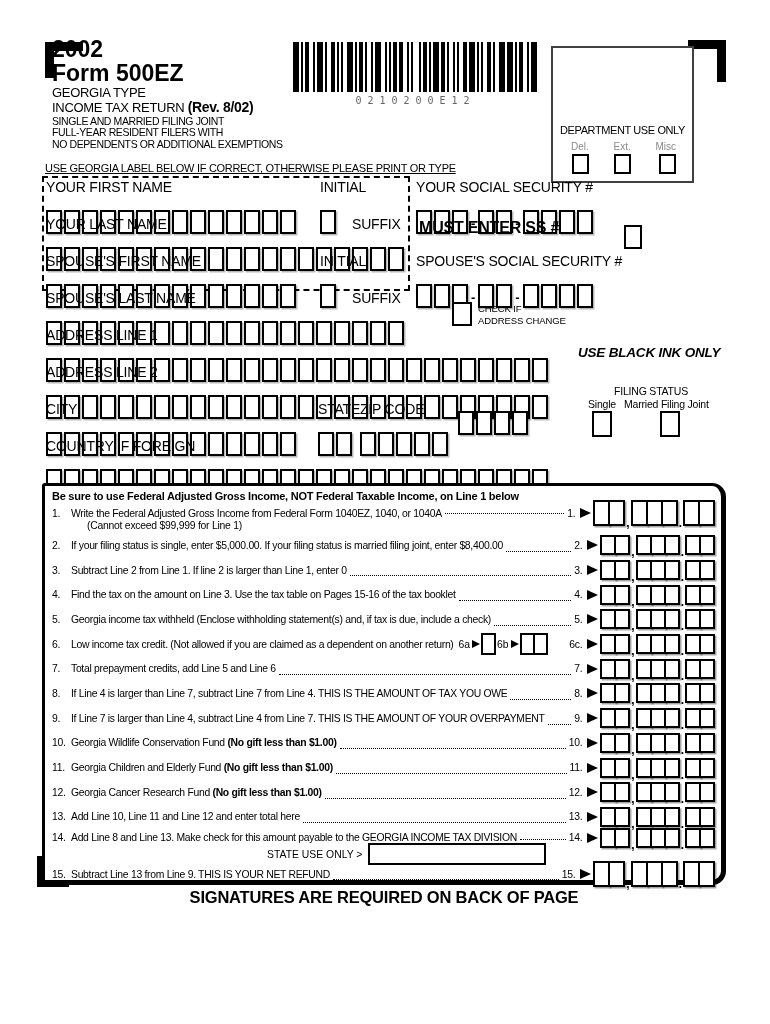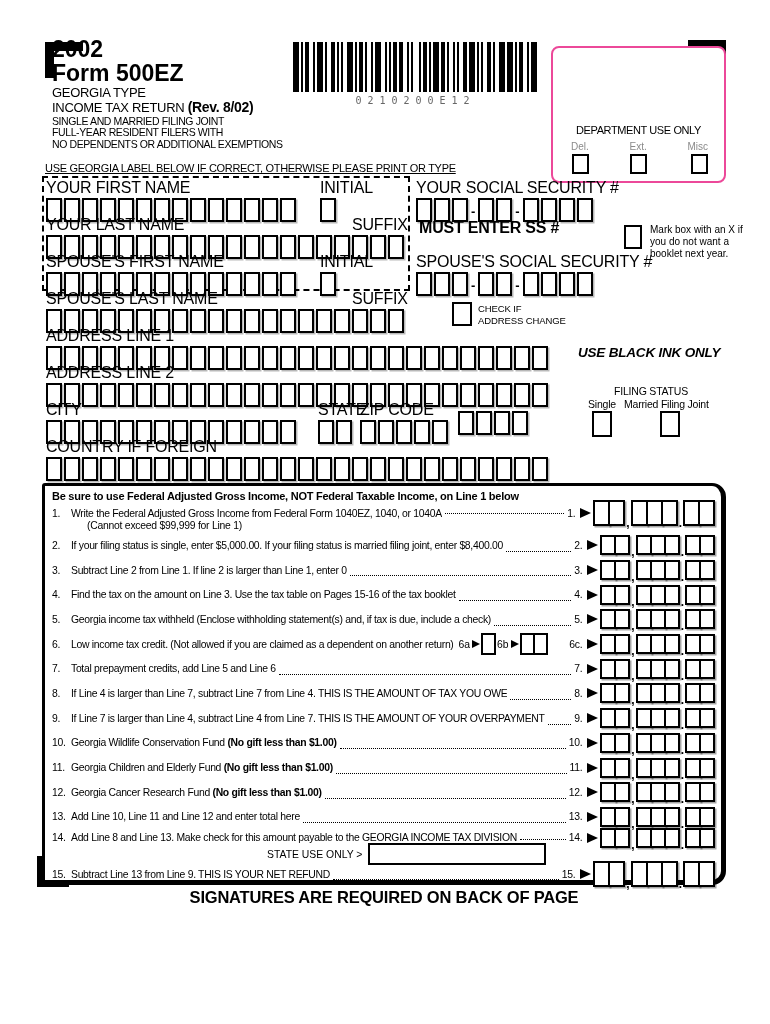--- a/index.html
+++ b/index.html
@@ -16,32 +16,32 @@
   .hdr .big{font-size:23px;font-weight:bold;line-height:1.04}
   .hdr .med{font-size:13px;letter-spacing:-0.3px}
   .hdr .rev{font-size:14px;font-weight:bold}
   .hdr .sm{font-size:10.5px;letter-spacing:-0.4px}
   
   .bc{position:absolute;left:293px;top:42px;width:245px;height:68px}
   .bars{display:flex;height:50px;overflow:hidden}
   .bars div{height:50px;flex:none}
   .bctext{font-family:"DejaVu Sans Mono",monospace;font-size:10px;letter-spacing:6px;color:#666;text-align:center;margin-top:3px}
   
-  .dept{position:absolute;left:551px;top:46px;width:175px;height:137px;border:2px solid #ec4899;border-radius:8px;background:#fff}
+  .dept{position:absolute;left:551px;top:46px;width:143px;height:137px;border:2px solid #404040;border-radius:0;background:#fff}
   .dept .t{position:absolute;bottom:45px;width:100%;text-align:center;font-size:11px;letter-spacing:-0.4px}
   .dept .cols{position:absolute;bottom:7px;left:18px;right:16px;display:flex;justify-content:space-between}
   .dept .col{display:flex;flex-direction:column;align-items:flex-end}
   .dept .col .l{font-size:10px;color:#8a8a8a;margin-bottom:2px}
   .dept .cb{width:17px;height:20px;border:2px solid #000;background:#fff}
   
   .inst{position:absolute;left:45px;top:162px;font-size:11px;letter-spacing:-0.3px;text-decoration:underline;white-space:nowrap}
   .dashbox{position:absolute;left:42px;top:176px;width:368px;height:115px;border:2px dashed #000}
   
   .field{position:absolute}
-  .flabel{font-size:16px;letter-spacing:-0.2px;margin-bottom:1px;white-space:nowrap}
+  .flabel{font-size:14px;letter-spacing:-0.2px;margin-bottom:15px;white-space:nowrap}
   .cells{display:flex;align-items:flex-end}
   .cell{width:16px;height:24px;border:2px solid #000;margin-right:2px;background:#fff;box-shadow:1.5px 1.5px 0 rgba(0,0,0,.28);flex:none}
   .dash{font-size:13px;font-weight:bold;margin:0 3px 6px 1px;line-height:8px;align-self:flex-end}
   .cb2{position:absolute;border:2px solid #000;background:#fff}
   .mustss{position:absolute;left:419px;top:219px;font-size:16px;font-weight:bold;letter-spacing:-0.2px}
   .booknote{position:absolute;left:650px;top:224px;width:102px;font-size:10px;line-height:1.18}
   .addrchg{position:absolute;left:478px;top:303px;font-size:9.5px;line-height:1.3;letter-spacing:-0.1px}
   .blackink{position:absolute;left:578px;top:345px;font-size:13.5px;font-weight:bold;font-style:italic;letter-spacing:-0.2px}
   .fstitle{position:absolute;left:575px;top:385px;width:152px;text-align:center;font-size:10.5px;letter-spacing:-0.2px}
   .fsopt{position:absolute;font-size:10.5px;letter-spacing:-0.2px}
@@ -272,21 +272,20 @@
     <div class="flabel">SUFFIX</div>
     <div class="cells">
         <div class="cell"></div>
         <div class="cell"></div>
         <div class="cell"></div>
       </div>
   </div>
 
   <div class="mustss">MUST ENTER SS #</div>
   <div class="cb2" style="left:624px;top:225px;width:18px;height:24px"></div>
-  <div class="booknote">Mark box with an X if you do not want a booklet next year.</div>
 
   <div class="field" style="left:46px;top:253px">
     <div class="flabel">SPOUSE'S FIRST NAME</div>
     <div class="cells">
         <div class="cell"></div>
         <div class="cell"></div>
         <div class="cell"></div>
         <div class="cell"></div>
         <div class="cell"></div>
         <div class="cell"></div>

